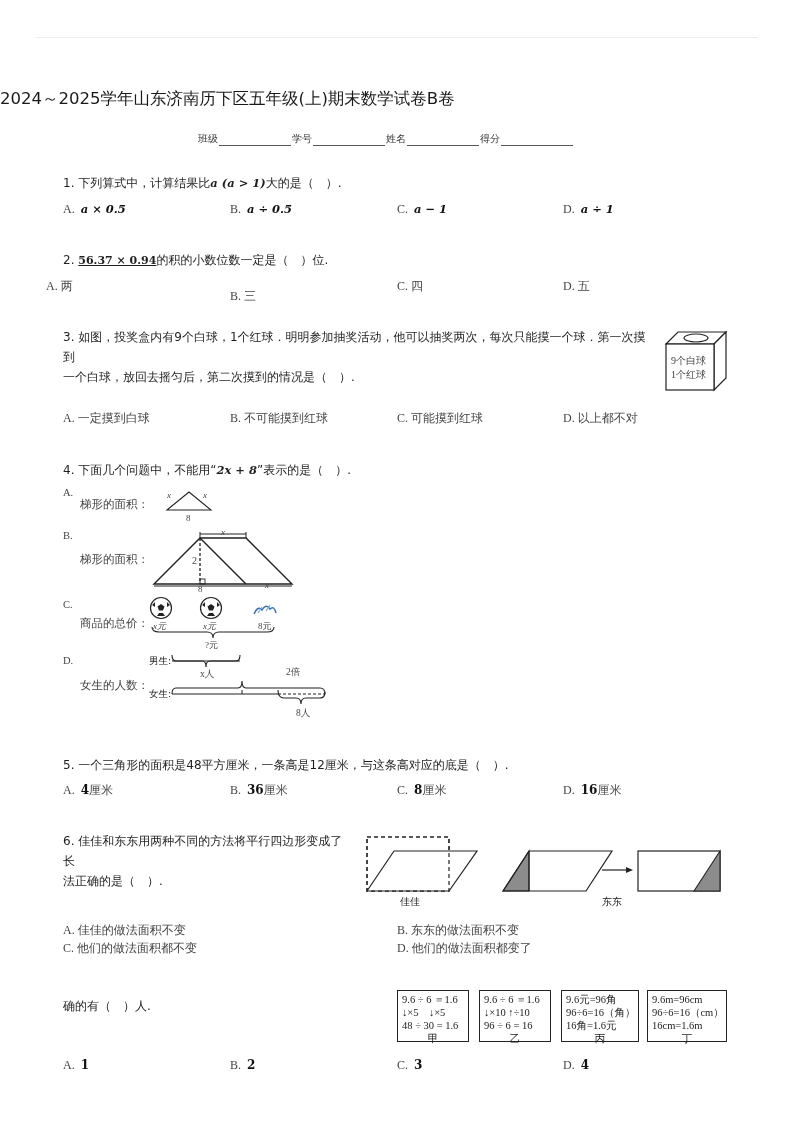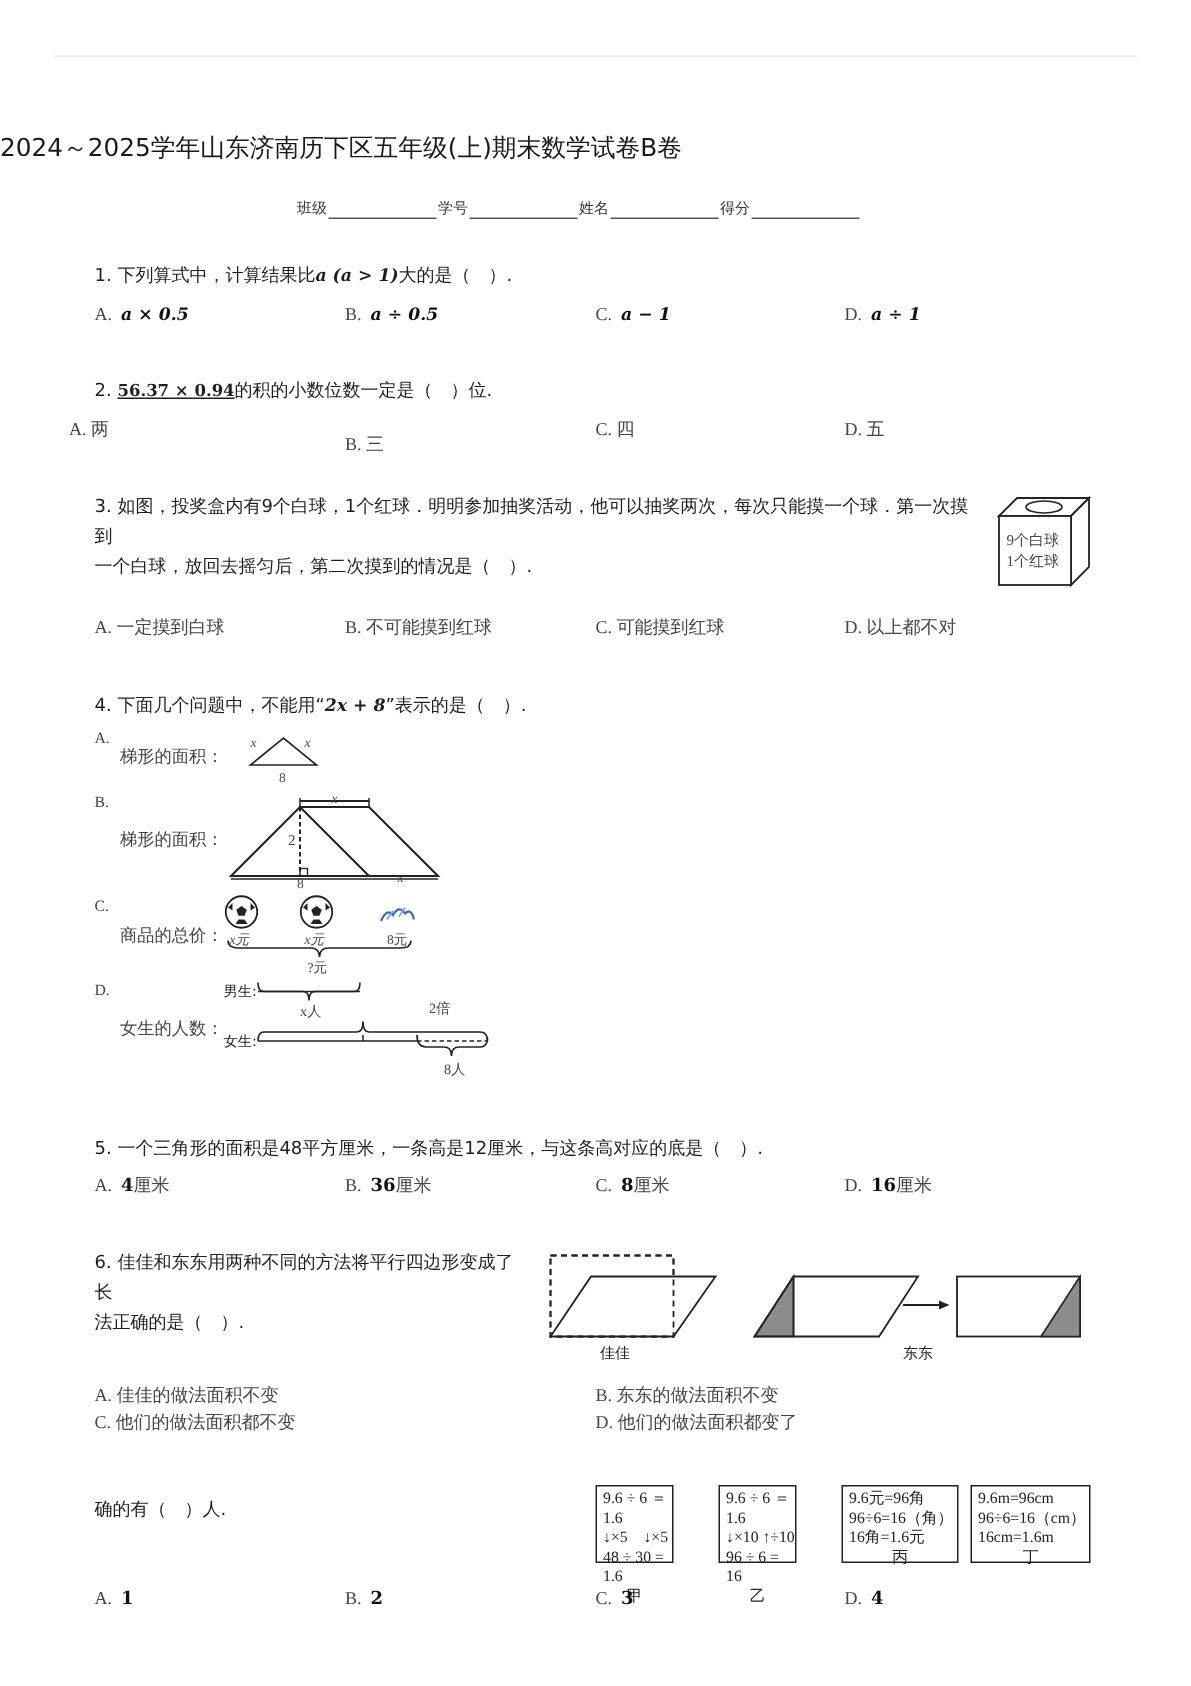--- a/index.html
+++ b/index.html
@@ -12,21 +12,21 @@
   .info .field { display: flex; align-items: flex-end; }
   .info .blank { display: inline-block; width: 72px; border-bottom: 1px solid #555; height: 14px; margin: 0 1px; }
   .q { position: absolute; left: 63px; font-size: 12px; color: #1f1f1f; line-height: 20px; }
   .opt { position: absolute; font-family: "Liberation Serif", "DejaVu Serif", serif; font-size: 12px; color: #444; }
   .opt b { font-family: "DejaVu Serif", serif; color: #111; font-weight: bold; }
   .math { font-family: "DejaVu Serif", serif; font-style: italic; font-weight: bold; font-size: 11.5px; }
   .m { font-family: "DejaVu Serif", serif; font-weight: bold; font-size: 11px; text-decoration: underline; }
   .lbl { position: absolute; font-family: "Liberation Serif", serif; font-size: 11px; color: #444; }
   .sublabel { position: absolute; font-family: "Liberation Serif", serif; font-size: 11.5px; color: #444; }
   svg { position: absolute; overflow: visible; }
-  .box7 { position: absolute; top: 990px; width: 52px; height: 52px; border: 1.5px solid #222;
+  .box7 { position: absolute; top: 990px; width: 72px; height: 52px; border: 1.5px solid #222;
           font-family: "Liberation Serif", serif; font-size: 10.5px; line-height: 13px; padding: 2px 0 0 4px; box-sizing: border-box; color: #222; }
   .box7 .cap { text-align: center; display: block; margin-left: -4px; }
 </style>
 </head>
 <body>
 
 <div class="topline"></div>
 
 <div class="title">2024～2025学年山东济南历下区五年级(上)期末数学试卷B卷</div>
 

